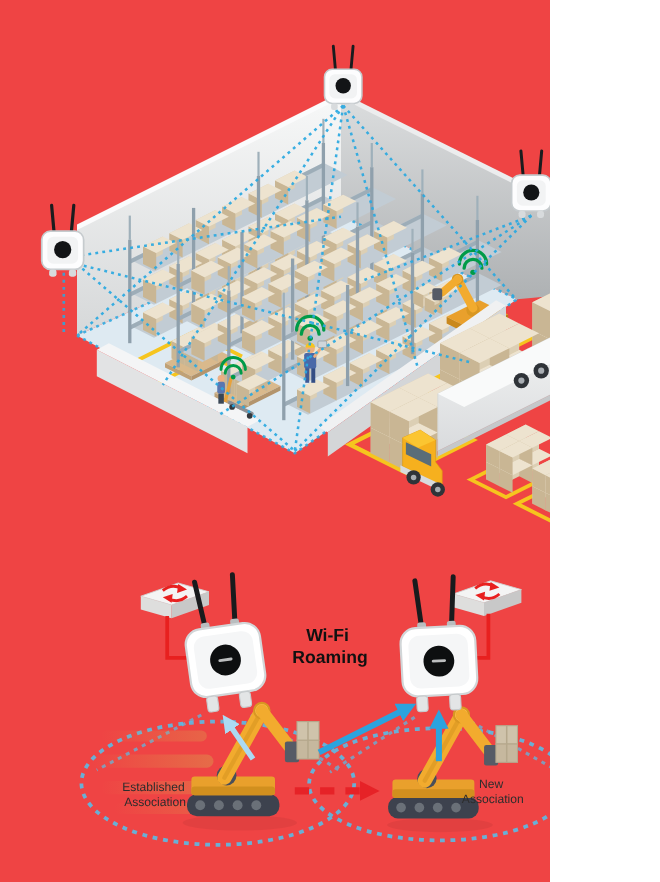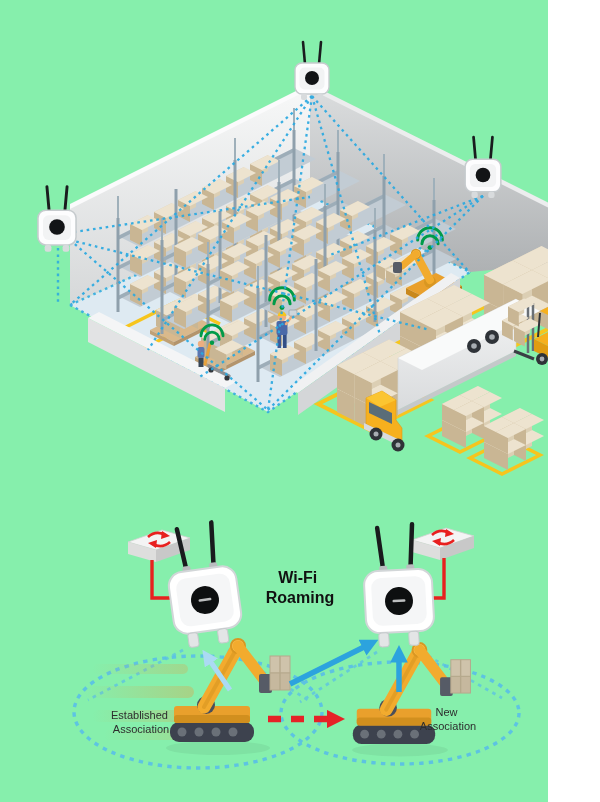--- a/index.html
+++ b/index.html
@@ -1,16 +1,16 @@
 <!DOCTYPE html>
 <html><head>
 <meta charset="utf-8">
 <style>
   html,body{margin:0;padding:0;background:#ffffff;}
-  .stage{position:relative;width:548px;height:802px;background:#86efac;overflow:hidden;
+  .stage{position:relative;width:500px;height:802px;background:#ef4444;overflow:hidden;
          font-family:"Liberation Sans",sans-serif;}
   svg{position:absolute;left:0;top:0;}
   text{font-family:"Liberation Sans",sans-serif;}
   .title-text{font-weight:bold;font-size:16px;fill:#111111;}
   .assoc-text{font-size:11px;fill:#2d2d2d;}
 </style>
 </head>
 <body>
 
 <div class="stage">

